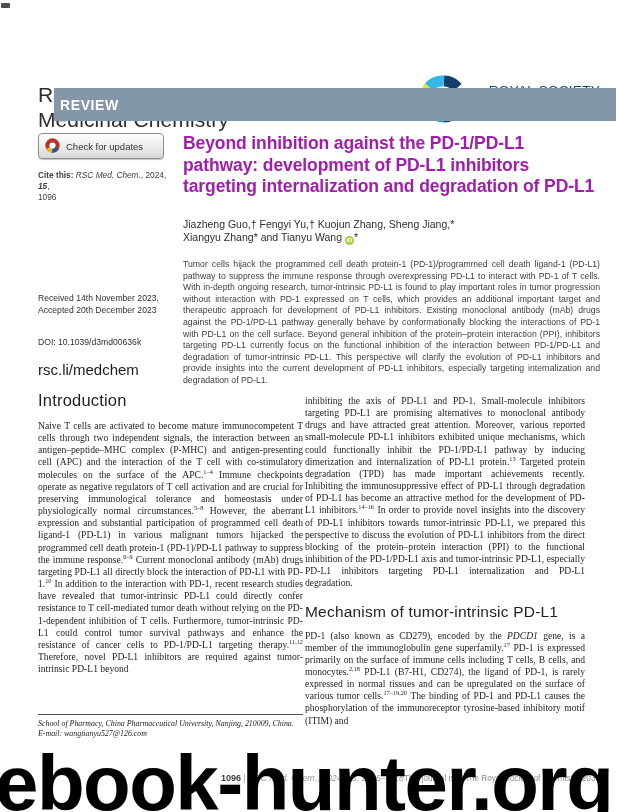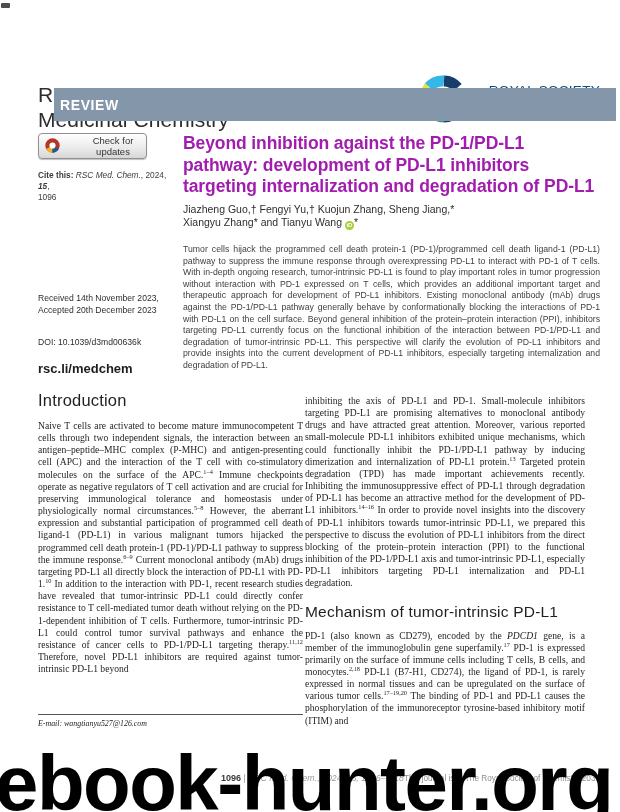--- a/index.html
+++ b/index.html
@@ -23,35 +23,35 @@
   .review-banner {
     position:absolute; top:88px; left:38px; width:562px; height:33px;
     background:#8496aa; color:#fff; display:flex; align-items:center;
     padding-left:6px; font-size:14px; font-weight:bold; letter-spacing:.6px;margin-left:16px;
   }
 
   
   .article-header { position:absolute; top:133px; left:38px; width:562px; }
   .meta-col { position:absolute; left:0; top:0; width:136px; }
   .check-btn {
-    display:flex; align-items:center; gap:20px; width:109px; height:26px;
+    display:flex; align-items:center; gap:6px; width:126px; height:26px;
     border:1px solid #909090; border-radius:4px;
     background:linear-gradient(#fefefe,#ececec 55%,#d7d7d7);
     box-shadow:0 1px 1px rgba(0,0,0,.25);
     font-size:9.5px; color:#333; padding-left:6px; cursor:pointer;
     font-family:"Liberation Sans", sans-serif;
   }
   .cite-this { margin-top:11px; font-size:8.3px; line-height:11px; color:#3c3c3c; }
   .meta-dates { position:absolute; top:160px; font-size:8.6px; line-height:11.5px; color:#2e2e2e; }
   .meta-doi   { position:absolute; top:204px; font-size:8.6px; color:#2e2e2e; }
-  .meta-link  { position:absolute; top:228px; font-size:13px; font-weight:bold; color:#1c1c1c; cursor:pointer; }
+  .meta-link  { position:absolute; top:228px; font-size:15px; font-weight:normal; color:#1c1c1c; cursor:pointer; }
 
   .title-col { position:absolute; left:145px; top:0; width:417px; }
   .paper-title { font-size:17.5px; line-height:21.5px; font-weight:bold; color:#a21caf; letter-spacing:-.1px; }
-  .authors { margin-top:5px; font-size:10.5px; line-height:13.5px; color:#2e2e2e; }
+  .authors { margin-top:20px; font-size:10.5px; line-height:13.5px; color:#2e2e2e; }
   .orcid { display:inline-block; width:9px; height:9px; border-radius:50%; background:#a6ce39; color:#fff;
            font-size:6px; line-height:9px; text-align:center; vertical-align:-1px; font-weight:bold; }
   .abstract { margin-top:14px; font-size:8.7px; line-height:11.6px; text-align:justify; color:#3e3e3e; }
 
   
   .body-cols { position:absolute; top:391px; left:38px; width:562px; display:flex; gap:2px; }
   .col-left  { width:265px; }
   .col-right { width:280px; padding-top:4px; }
   h2.section { font-family:"Liberation Sans", sans-serif; font-weight:400; font-size:16.5px; color:#1f1f1f; letter-spacing:.2px; margin:0 0 10px 0; }
   .col-right h2.section { font-size:15.5px; margin:13px 0 9px 0; }
@@ -157,20 +157,21 @@
     </div>
     <div class="col-right">
       <p class="body-p">inhibiting the axis of PD-L1 and PD-1. Small-molecule inhibitors targeting PD-L1 are promising alternatives to monoclonal antibody drugs and have attracted great attention. Moreover, various reported small-molecule PD-L1 inhibitors exhibited unique mechanisms, which could functionally inhibit the PD-1/PD-L1 pathway by inducing dimerization and internalization of PD-L1 protein.<sup>13</sup> Targeted protein degradation (TPD) has made important achievements recently. Inhibiting the immunosuppressive effect of PD-L1 through degradation of PD-L1 has become an attractive method for the development of PD-L1 inhibitors.<sup>14–16</sup> In order to provide novel insights into the discovery of PD-L1 inhibitors towards tumor-intrinsic PD-L1, we prepared this perspective to discuss the evolution of PD-L1 inhibitors from the direct blocking of the protein–protein interaction (PPI) to the functional inhibition of the PD-1/PD-L1 axis and tumor-intrinsic PD-L1, especially PD-L1 inhibitors targeting PD-L1 internalization and PD-L1 degradation.</p>
       <h2 class="section">Mechanism of tumor-intrinsic PD-L1</h2>
       <p class="body-p">PD-1 (also known as CD279), encoded by the <i>PDCD1</i> gene, is a member of the immunoglobulin gene superfamily.<sup>17</sup> PD-1 is expressed primarily on the surface of immune cells including T cells, B cells, and monocytes.<sup>2,18</sup> PD-L1 (B7-H1, CD274), the ligand of PD-1, is rarely expressed in normal tissues and can be upregulated on the surface of various tumor cells.<sup>17–19,20</sup> The binding of PD-1 and PD-L1 causes the phosphorylation of the immunoreceptor tyrosine-based inhibitory motif (ITIM) and</p>
     </div>
   </section>
 
   <div class="footnote">
     <div class="rule"></div>
+    <div class="it">School of Pharmacy, China Pharmaceutical University, Nanjing, 210009, China.</div>
     <div class="it">E-mail: wangtianyu527@126.com</div>
   </div>
 
   <footer class="page-footer">
     <div class="footer-left">
       <b>1096</b>
       <span>|</span>
       <i>RSC Med. Chem., 2024, 15, 1096–1118</i>
     </div>
     <div class="footer-right">This journal is © The Royal Society of Chemistry 2031</div>

